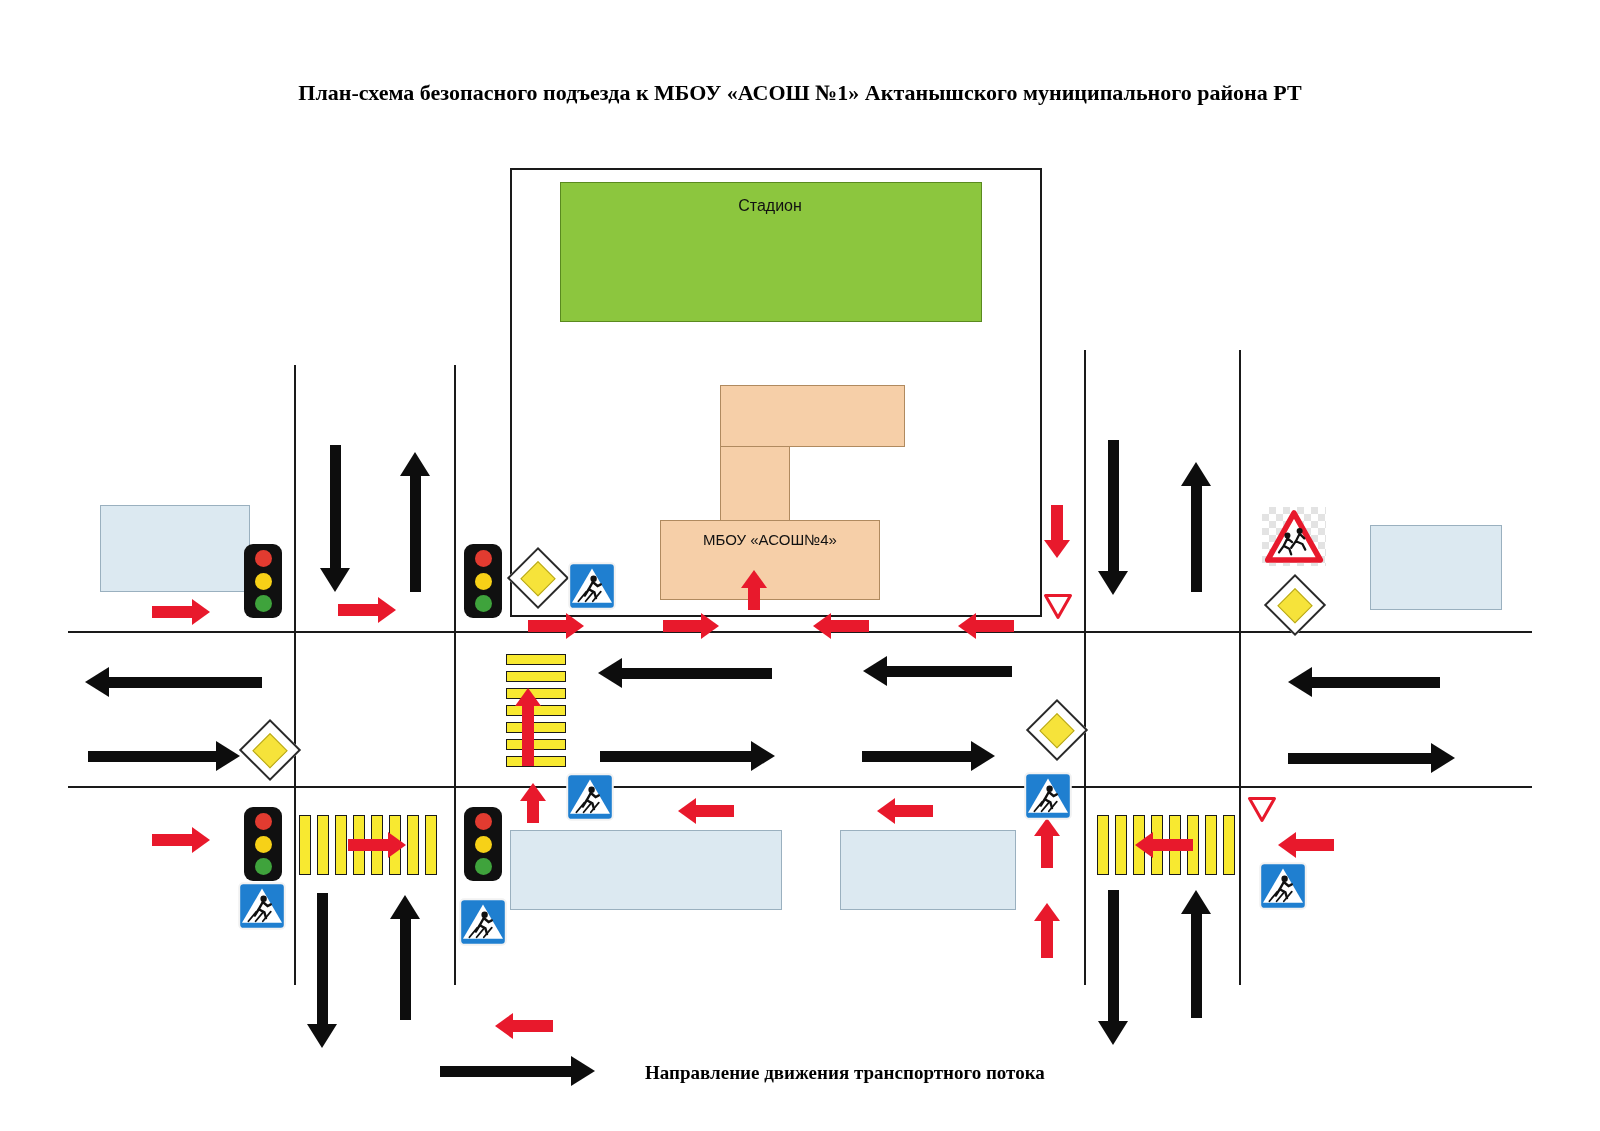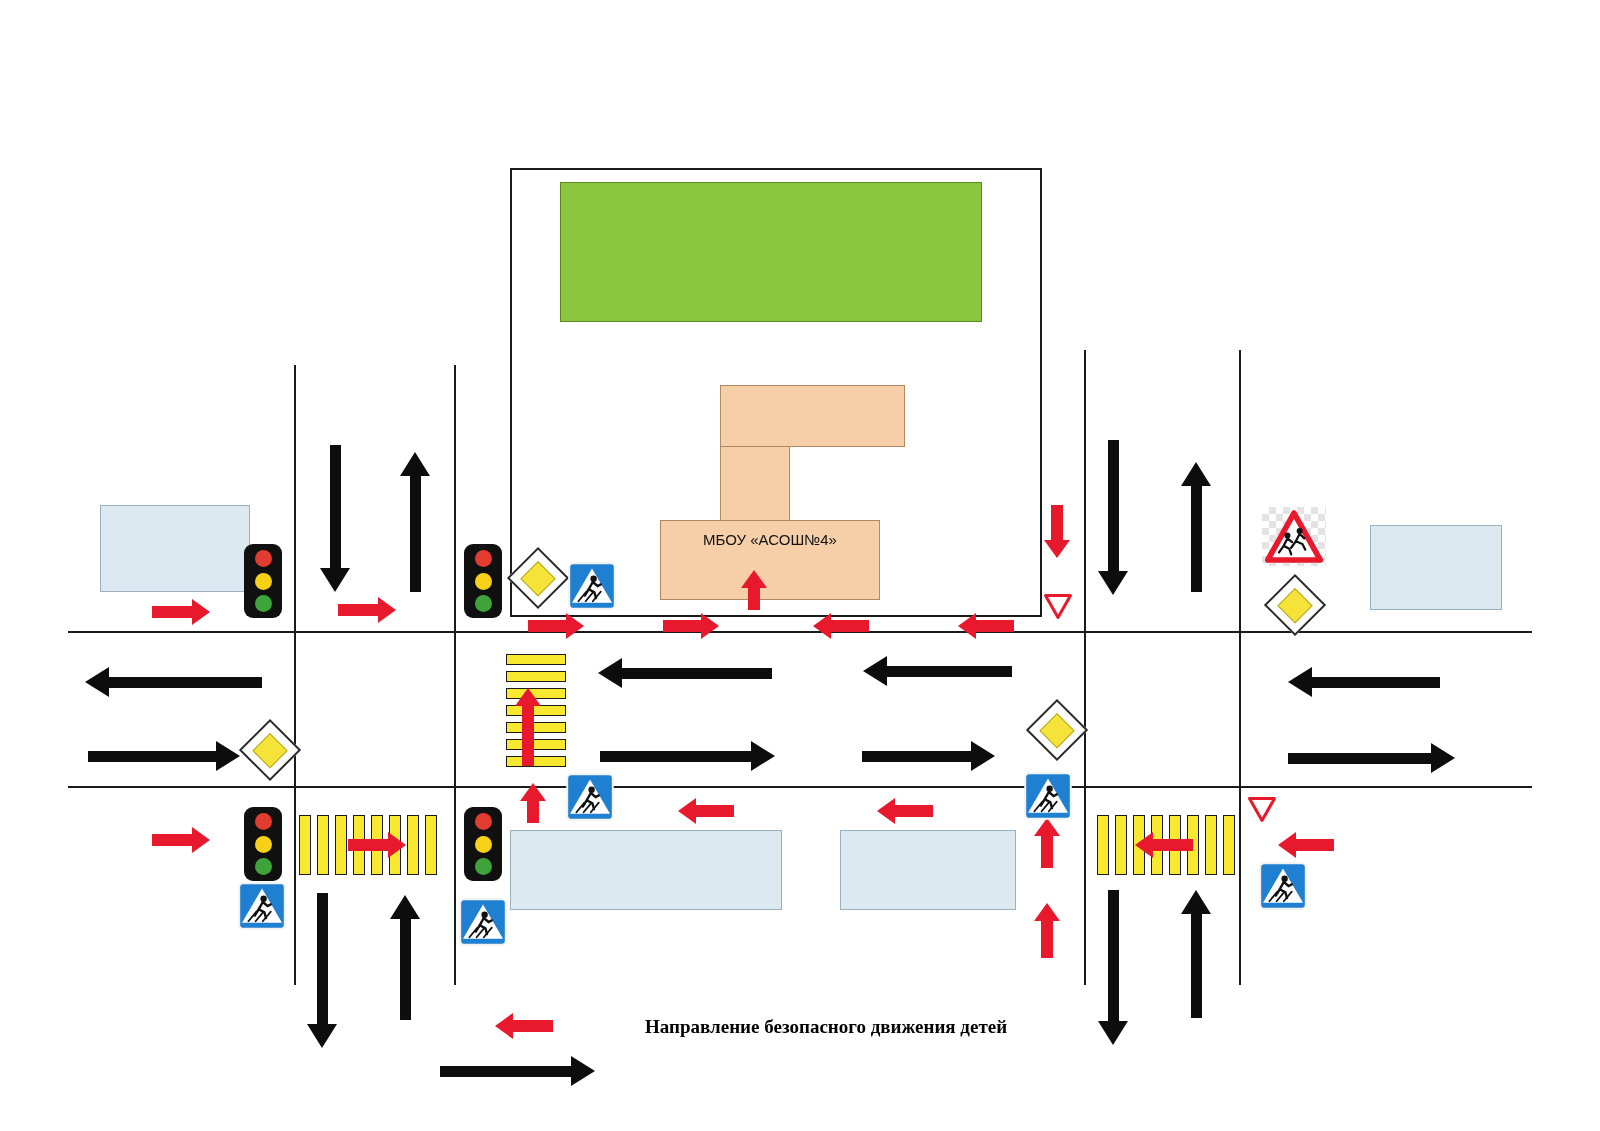--- a/index.html
+++ b/index.html
@@ -85,23 +85,25 @@
       <circle cx="25" cy="28" r="3.2" fill="#111"></circle>
       <path class="ped-ink" stroke-width="2.4" d="M25 31 L21 39 L16 46 M21 39 L27 42 L29 48 M25 31 L30 35"></path>
       <circle cx="38" cy="23" r="3.2" fill="#111"></circle>
       <path class="ped-ink" stroke-width="2.4" d="M38 26 L34 34 L29 41 M34 34 L41 37 L44 43 M38 26 L43 31"></path>
     </symbol>
   </defs>
 </svg>
 
 <div class="canvas">
 
+  <h1 class="title">План-схема безопасного подъезда к МБОУ «АСОШ №1» Актанышского муниципального района РТ</h1>
 
   <div class="grounds"></div>
   <div class="stadium"></div>
+  <div class="map-label" style="left:560px;top:197px;width:420px;font-size:16px;">Стадион</div>
   <div class="school-part" style="left:720px;top:385px;width:185px;height:62px;"></div>
   <div class="school-part" style="left:720px;top:446px;width:70px;height:75px;"></div>
   <div class="school-part" style="left:660px;top:520px;width:220px;height:80px;"></div>
   <div class="map-label" style="left:660px;top:531px;width:220px;font-size:15px;">МБОУ «АСОШ№4»</div>
 
   <div class="rl h" style="left:68px;top:631px;width:1464px;"></div>
   <div class="rl h" style="left:68px;top:786px;width:1464px;"></div>
   <div class="rl v" style="left:294px;top:365px;height:620px;"></div>
   <div class="rl v" style="left:454px;top:365px;height:620px;"></div>
   <div class="rl v" style="left:1084px;top:350px;height:635px;"></div>
@@ -341,19 +343,19 @@
       </svg></div>
 
   <div class="sign checker" style="left:1262px;top:507px;"><svg width="60" height="55">
         <use href="#sym-children"></use>
       </svg></div>
 
   <div class="a red a-l" style="left:495px;top:1013px;width:58px;height:26px;">
       <i class="hd"></i>
       <i class="sh"></i>
     </div>
-  <div class="legend-label" style="left:645px;top:1016px;">Направление безопасного движения детей</div>
   <div class="a a-r" style="left:440px;top:1056px;width:155px;height:30px;">
       <i class="sh"></i>
       <i class="hd"></i>
     </div>
+  <div class="legend-label" style="left:645px;top:1062px;">Направление движения транспортного потока</div>
 
 </div>
 
 </body></html>

